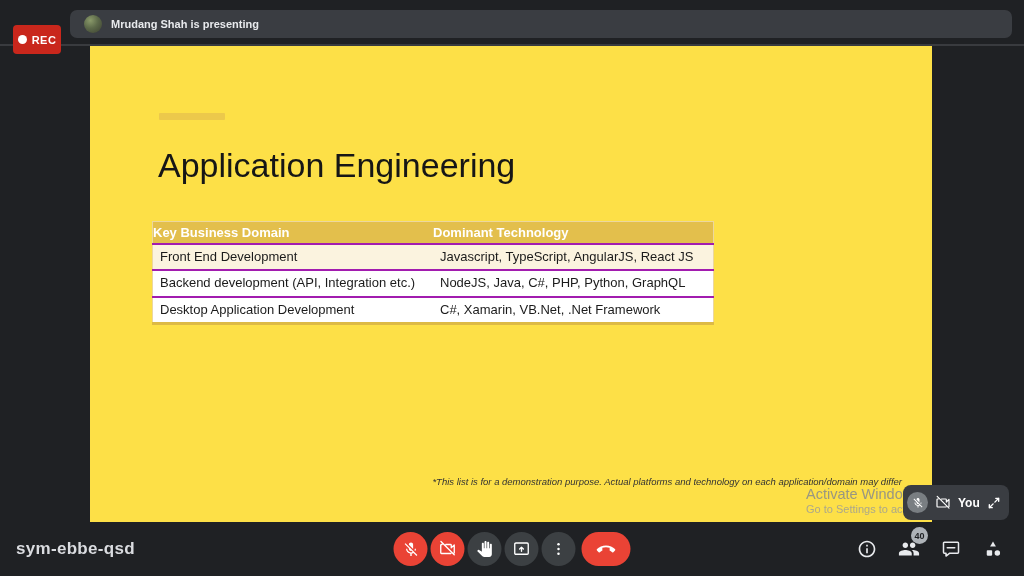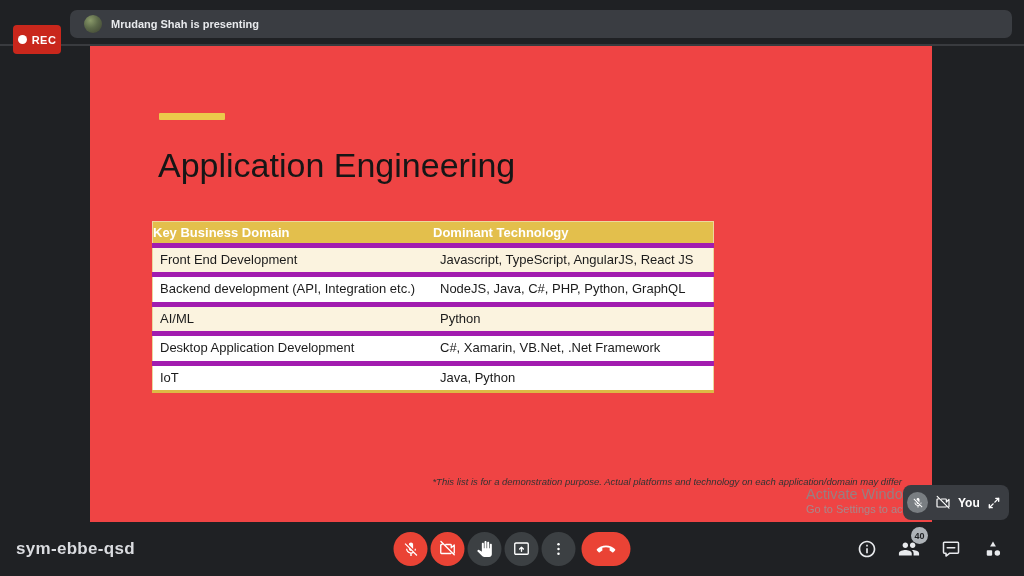--- a/index.html
+++ b/index.html
@@ -30,21 +30,21 @@
   .avatar {
     width: 18px; height: 18px; border-radius: 50%;
     background: radial-gradient(circle at 35% 30%, #8a9a6a 0%, #5d6a4a 45%, #3c4030 100%);
     flex: 0 0 auto;
   }
   .presenting-text { color: #e8eaed; font-size: 11px; font-weight: 600; }
 
   
   .slide {
     position: absolute; left: 90px; top: 46px; width: 842px; height: 476px;
-    background: #ef4444; overflow: hidden;
+    background: #fde047; overflow: hidden;
   }
   .accent-bar {
     position: absolute; left: 69px; top: 67px; width: 66px; height: 7px;
     background: #ecc94b; border-radius: 1px;
   }
   .slide-title {
     position: absolute; left: 68px; top: 100px;
     font-size: 34px; font-weight: 400; color: #161616; letter-spacing: 0;
   }
   .tech-table {
@@ -52,21 +52,21 @@
     border-collapse: collapse; table-layout: fixed;
     font-size: 13px; color: #1b1b1b;
     border: 1px solid #ecd79e; border-bottom: 3px solid #ddba45;
   }
   .tech-table th {
     background: #e3bf4c; color: #ffffff; font-weight: 700; text-align: left;
     font-size: 13px; padding: 3px 0; height: 22px;
   }
   .tech-table td {
     padding: 3px 7px; vertical-align: top; line-height: 1.42;
-    border-top: 5px solid #a21caf;
+    border-top: 2px solid #a21caf;
   }
   .tech-table tr.cream td { background: #fbf3df; }
   .tech-table tr.white td { background: #ffffff; }
   .footnote {
     position: absolute; left: 300px; top: 430px; width: 512px;
     text-align: right; font-size: 9.5px; font-style: italic; color: #333333;
   }
 
   
   .watermark { position: absolute; left: 806px; top: 486px; z-index: 5; pointer-events: none; }
@@ -153,31 +153,23 @@
     </thead>
     <tbody>
         <tr class="cream">
     <td>Front End Development</td>
     <td>Javascript, TypeScript, AngularJS, React JS</td>
   </tr>
         <tr class="white">
     <td>Backend development (API, Integration etc.)</td>
     <td>NodeJS, Java, C#, PHP, Python, GraphQL</td>
   </tr>
-        <tr class="cream">
-    <td>AI/ML</td>
-    <td>Python</td>
-  </tr>
         <tr class="white">
     <td>Desktop Application Development</td>
     <td>C#, Xamarin, VB.Net, .Net Framework</td>
-  </tr>
-        <tr class="white">
-    <td>IoT</td>
-    <td>Java, Python</td>
   </tr>
       </tbody>
   </table>
 
   <div class="footnote">*This list is for a demonstration purpose. Actual platforms and technology on each application/domain may differ</div>
 </div>
 
 <div class="watermark">
   <div class="watermark-line1">Activate Windows</div>
   <div class="watermark-line2">Go to Settings to activate Windows.</div>

